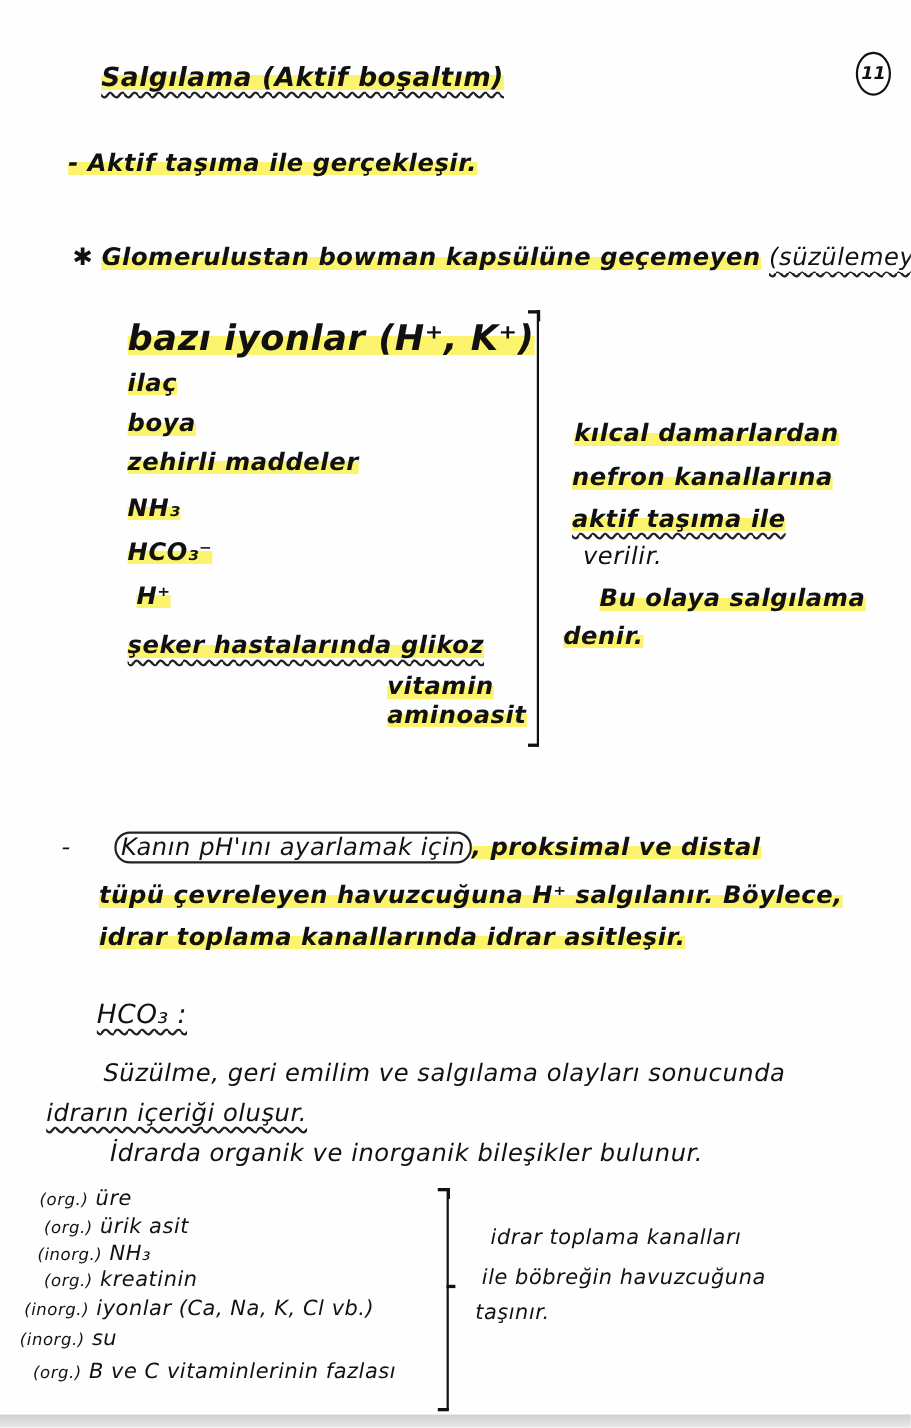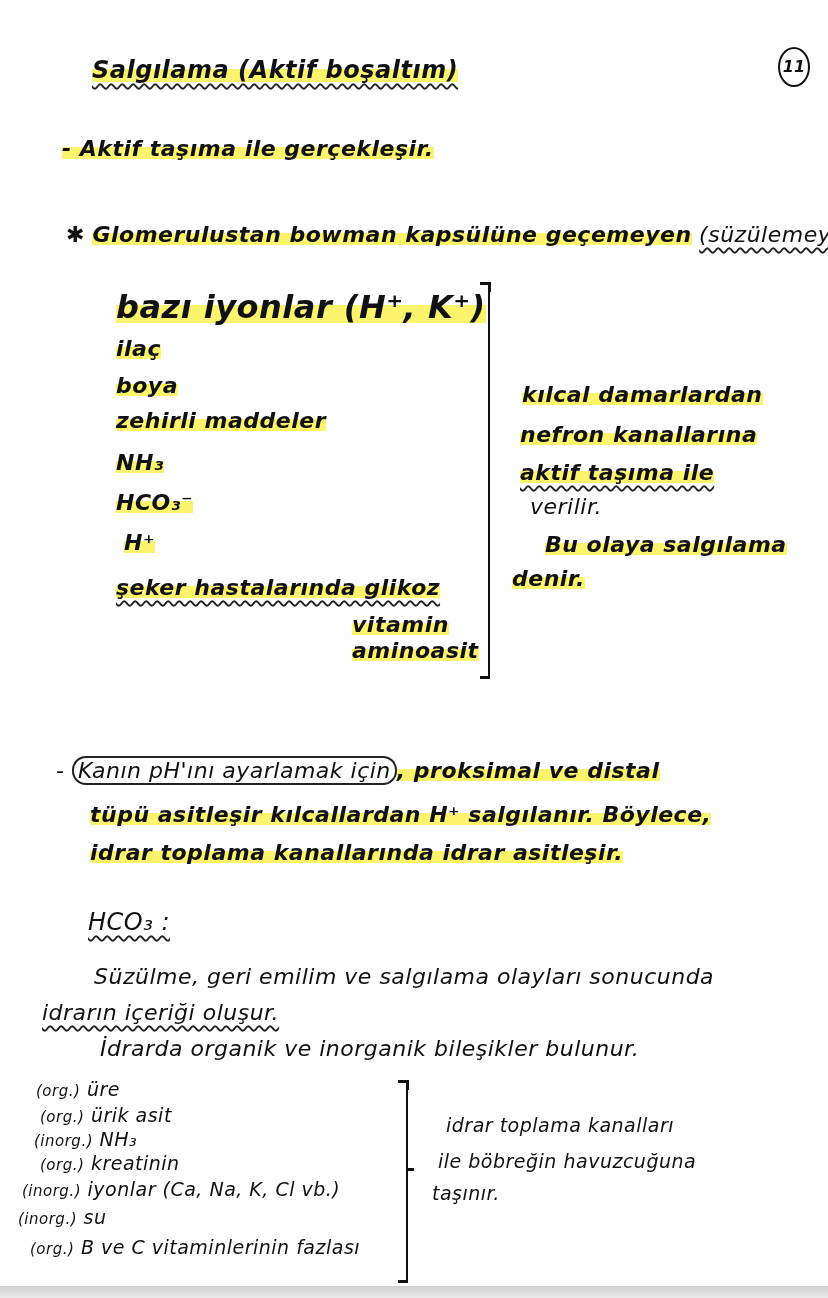--- a/index.html
+++ b/index.html
@@ -18,21 +18,21 @@
   .line {
     position: absolute; white-space: nowrap;
     font-size: 22px; letter-spacing: 0.5px;
     font-style: italic;
   }
   .hl {
     background: linear-gradient(transparent 45%, rgba(250,240,60,0.75) 45%, rgba(250,240,60,0.75) 92%, transparent 92%);
     font-weight: bold;
   }
   .wavy { text-decoration: underline wavy #222; text-decoration-thickness: 1.5px; text-underline-offset: 5px; }
-  .boxed { border: 2px solid #222; border-radius: 14px; padding: 0 4px; }
+  .boxed { border: 2px solid #222; border-radius: 14px; padding: 0 4px; margin-left: 32px; }
   .page-num {
     position: absolute; left: 778px; top: 47px; width: 28px; height: 36px;
     border: 2px solid #111; border-radius: 50%;
     font-size: 16px; font-weight: bold; text-align: center; line-height: 36px;
     font-style: italic;
   }
   .brace {
     position: absolute; border-right: 2.5px solid #111;
   }
   .brace::before, .brace::after {
@@ -91,21 +91,21 @@
     <div class="line hl wavy" style="left:520px; top:460px;">aktif taşıma ile</div>
     <div class="line" style="left:530px; top:494px;">verilir.</div>
     <div class="line hl" style="left:545px; top:532px;">Bu olaya salgılama</div>
     <div class="line hl" style="left:512px; top:566px;">denir.</div>
   </div>
 
   <div>
     <div class="line" style="left:56px; top:758px;">
       <span>- </span><span class="boxed">Kanın pH'ını ayarlamak için</span><span class="hl">, proksimal ve distal</span>
     </div>
-    <div class="line hl" style="left:90px; top:802px;">tüpü asitleşir kılcallardan H⁺ salgılanır. Böylece,</div>
+    <div class="line hl" style="left:90px; top:802px;">tüpü çevreleyen havuzcuğuna H⁺ salgılanır. Böylece,</div>
     <div class="line hl" style="left:90px; top:840px;">idrar toplama kanallarında idrar asitleşir.</div>
   </div>
 
   <div class="line wavy" style="left:88px; top:908px; font-size:24px;">HCO₃ :</div>
   <div class="line" style="left:94px; top:964px;">Süzülme, geri emilim ve salgılama olayları sonucunda</div>
   <div class="line wavy" style="left:42px; top:1000px;">idrarın içeriği oluşur.</div>
   <div class="line" style="left:100px; top:1036px;">İdrarda organik ve inorganik bileşikler bulunur.</div>
 
   <div>
     <div class="line small" style="left:36px; top:1078px;"><span class="tag">(org.)</span> <span>üre</span></div>

